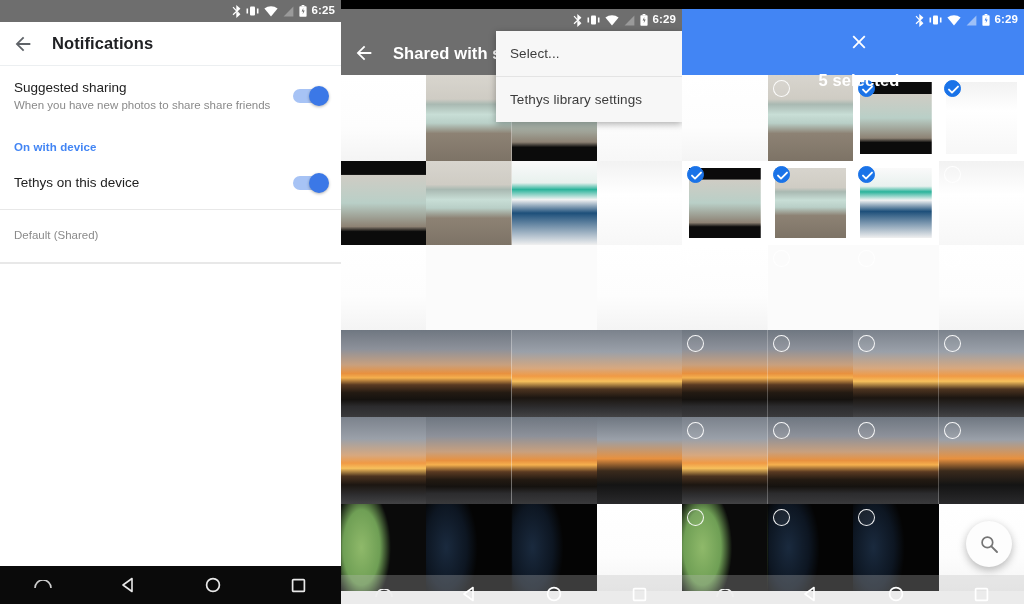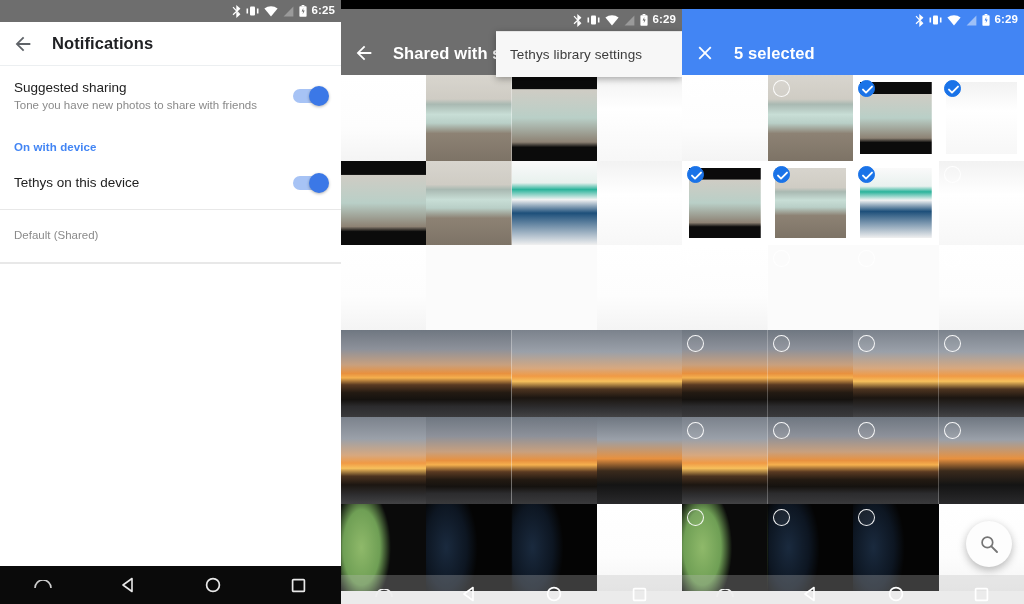--- a/index.html
+++ b/index.html
@@ -29,21 +29,21 @@
     letter-spacing: .1px; line-height: 1;
   }
 
   
   .appbar {
     height: 44px; display: flex; align-items: center;
     padding-left: 12px; gap: 18px; position: relative; z-index: 30;
   }
   .appbar.light { background: #fff; border-bottom: 1px solid #eceff1; }
   .appbar.grey { background: #6e6e6e; }
-  .appbar.blue { background: #4285f4; }
+  .appbar.blue { background: #4285f4; flex-direction: column; }
   .appbar .title { font-size: 16.5px; font-weight: bold; letter-spacing: .1px; }
   .appbar.light .title { color: #202124; }
   .appbar.grey .title, .appbar.blue .title { color: #fff; }
   .nav-ico { width: 22px; height: 22px; flex: none; }
 
   
   .settings { background: #fff; }
   .srow {
     display: flex; align-items: center;
     padding: 13px 14px 13px 14px; min-height: 52px;
@@ -173,21 +173,21 @@
       <svg class="nav-ico" viewBox="0 0 24 24">
           <path d="M20 11H7.8l5.6-5.6L12 4l-8 8 8 8 1.4-1.4L7.8 13H20Z" fill="#5f6368"></path>
         </svg>
       <span class="title">Notifications</span>
     </div>
 
     <div class="settings">
       <div class="srow">
         <div class="txt">
           <div class="t1">Suggested sharing</div>
-          <div class="t2">Tone you have new photos to share with friends</div>
+          <div class="t2">When you have new photos to share share friends</div>
         </div>
         <div class="switch on">
             <span class="knob"></span>
           </div>
       </div>
 
       <div class="section-head">On with device</div>
 
       <div class="srow">
         <div class="txt">
@@ -347,20 +347,21 @@
           <div class="gcell" style="flex: 1 1 25%; height: 87px;">
             <div class="inner ph-vr-night"></div>
           </div>
           <div class="gcell" style="flex: 1 1 25%; height: 87px;">
             <div class="inner ph-doc"></div>
           </div>
         </div>
       </div>
 
     <div class="menu">
+      <div class="menu-item">Select...</div>
       <div class="menu-sep"></div>
       <div class="menu-item">Tethys library settings</div>
     </div>
 
     <div class="navbar ghost">
       <span class="nav-btn">
           <svg width="18" height="10" viewBox="0 0 18 10">
             <path d="M1 8a8 8 0 0 1 16 0" stroke="#f0f0f0" stroke-width="1.6" fill="none"></path>
           </svg>
         </span>

